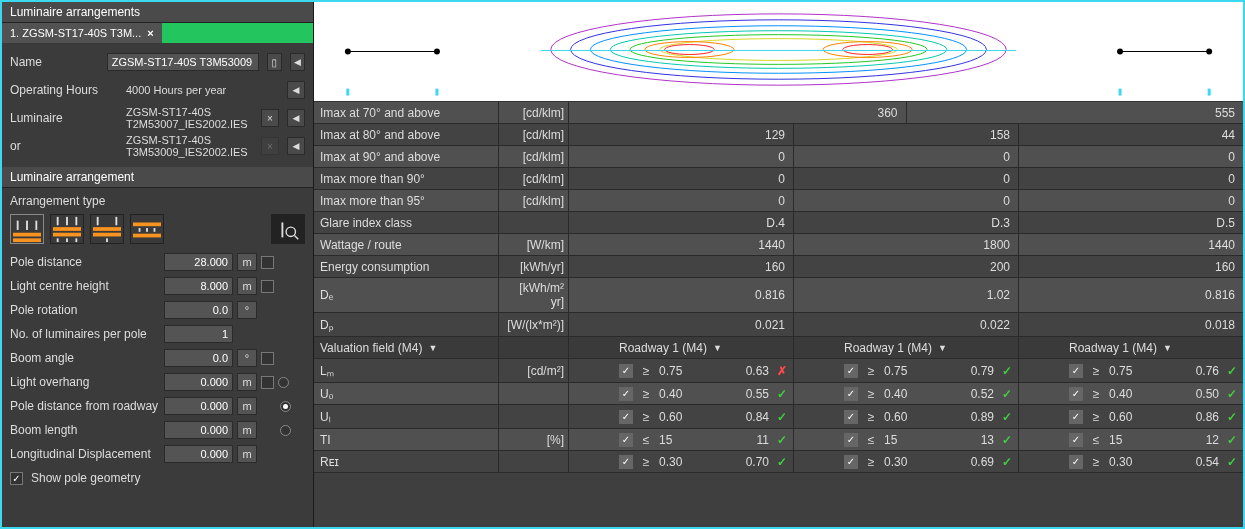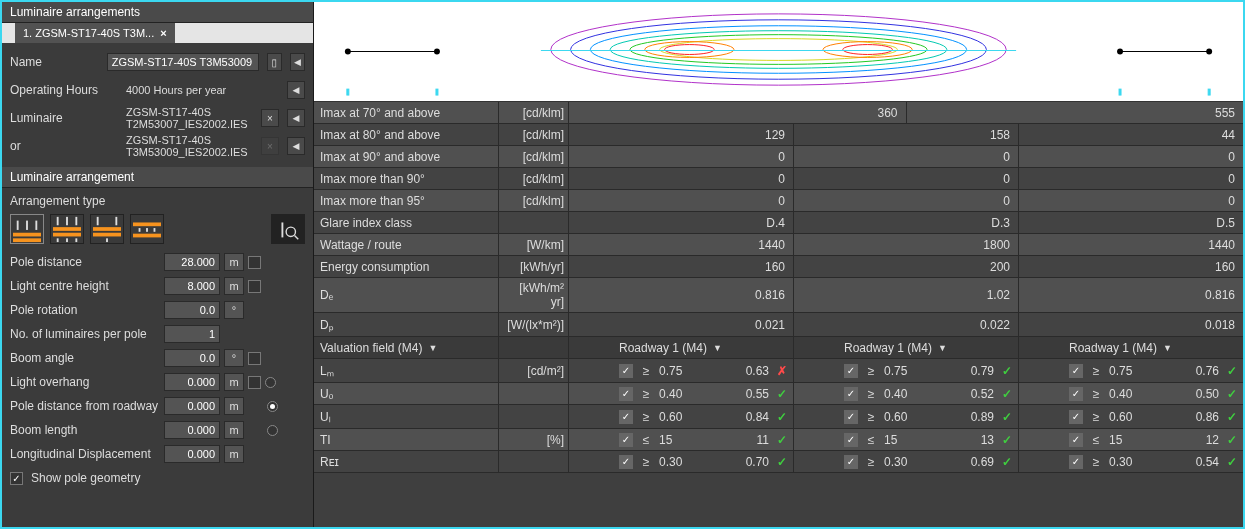--- a/index.html
+++ b/index.html
@@ -1,28 +1,28 @@
 <!DOCTYPE html>
 <html><head>
 <meta charset="utf-8">
 <style>
   * { box-sizing: border-box; margin: 0; padding: 0; }
   body { font-family: "Segoe UI", Tahoma, sans-serif; font-size: 12px; background: #2a2a2a; color: #ddd; overflow: hidden; }
   .app { display: flex; width: 1245px; height: 529px; border: 2px solid #3bd8f0; background: #3a3a3a; }
   .left-panel { width: 312px; background: #3b3b3b; display: flex; flex-direction: column; border-right: 1px solid #1a1a1a; }
   .section-header { background: #4a4a4a; color: #fff; padding: 3px 8px; font-weight: 500; font-size: 12px; border-bottom: 1px solid #222; }
-  .tab-bar { display: flex; background: #e5e5e5; padding-left: 13px; }
+  .tab-bar { display: flex; background: #22c55e; }
   .tab { background: #525252; color: #fff; padding: 4px 8px; display: flex; align-items: center; gap: 6px; font-size: 11px; }
   .tab .close { font-weight: bold; cursor: pointer; }
   .prop-grid { padding: 6px 8px; }
   .prop-row { display: flex; align-items: center; min-height: 26px; gap: 8px; margin-bottom: 2px; }
   .prop-label { width: 108px; color: #ddd; }
   .prop-value { flex: 1; color: #ddd; font-size: 11px; }
   .input { background: #545454; border: 1px solid #2a2a2a; color: #fff; padding: 2px 4px; font-size: 11px; }
-  .input-num { width: 56px; text-align: right; }
+  .input-num { width: 69px; text-align: right; }
   .unit { width: 20px; text-align: center; background: #545454; border: 1px solid #2a2a2a; padding: 2px 0; font-size: 11px; }
   .small-btn { width: 18px; height: 18px; background: #4a4a4a; border: 1px solid #2a2a2a; color: #ddd; display: inline-flex; align-items: center; justify-content: center; font-size: 10px; cursor: pointer; }
   .arr-row { display: flex; gap: 6px; padding: 6px 8px; align-items: center; }
   .arr-icon { width: 34px; height: 30px; background: #3a3a3a; border: 1px solid #222; display: flex; align-items: center; justify-content: center; cursor: pointer; position: relative; }
   .arr-icon.active { border: 1px solid #888; }
   .arr-icon svg { width: 100%; height: 100%; }
   .search-icon { margin-left: auto; }
   .param-row { display: flex; align-items: center; min-height: 24px; padding: 1px 8px; gap: 4px; }
   .param-label { width: 150px; }
   .checkbox { width: 13px; height: 13px; background: #333; border: 1px solid #777; display: inline-block; }

